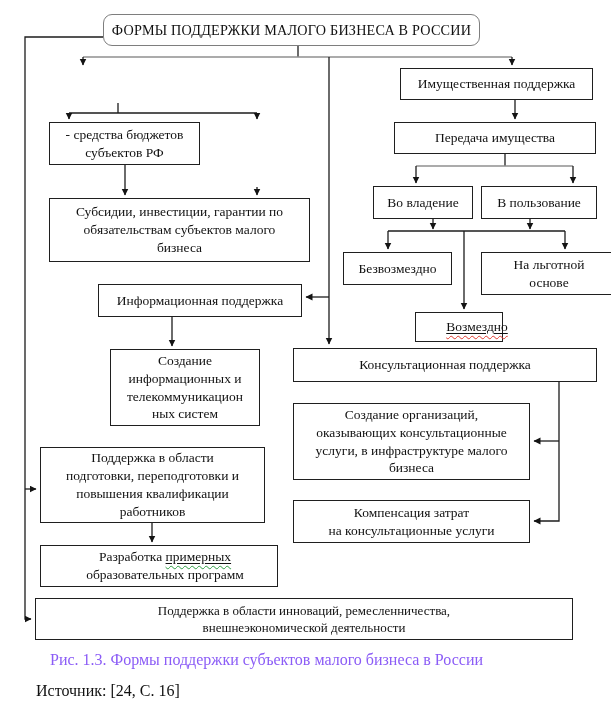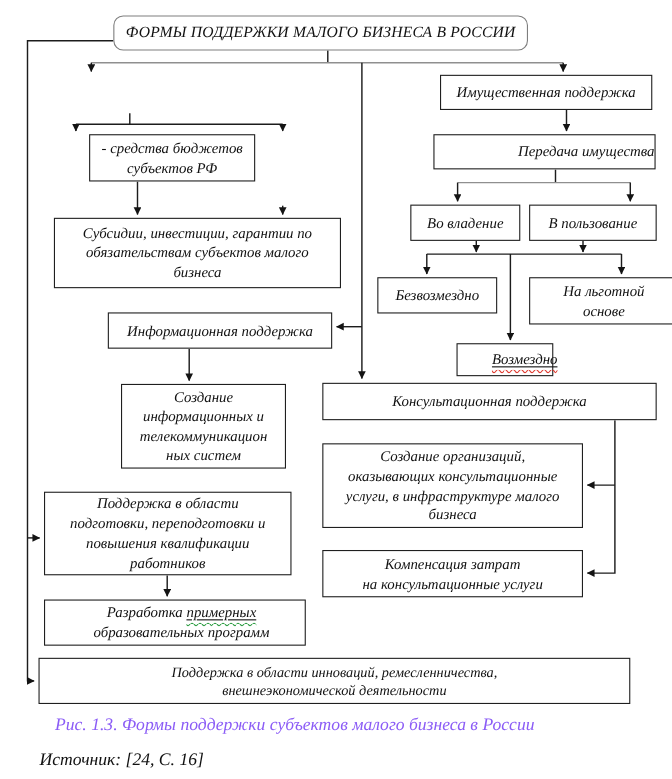--- a/index.html
+++ b/index.html
@@ -1,20 +1,19 @@
 <!DOCTYPE html>
 <html><head>
 <meta charset="utf-8">
 <style>
   html,body{margin:0;padding:0;background:#ffffff;}
   .stage{
     position:relative;width:611px;height:708px;background:#ffffff;
     font-family:"Liberation Serif","DejaVu Serif",serif;color:#111;
     overflow:hidden;
-    font-style:italic;
   }
   .wires{position:absolute;left:0;top:0;z-index:1;}
   .node{
     position:absolute;z-index:2;box-sizing:border-box;
     background:#ffffff;border:1.4px solid #1f1f1f;
     display:flex;align-items:center;justify-content:center;
     text-align:center;font-size:13.5px;line-height:1.32;
   }
   .node .txt{white-space:pre-line;}
   .node.title-box{
@@ -82,37 +81,37 @@
 
       <path d="M152,523 V542" marker-end="url(#arr)"></path>
     </g>
   </svg>
 
   <div class="node title-box" style="left:103px;top:14px;width:377px;height:32px;">
     <span class="txt">ФОРМЫ ПОДДЕРЖКИ МАЛОГО БИЗНЕСА В РОССИИ</span>
   </div>
 
 
-  <div class="node" style="left:49px;top:122px;width:151px;height:43px;margin-left:32px;">
+  <div class="node" style="left:49px;top:122px;width:151px;height:43px;">
     <span class="txt">- средства бюджетов
 субъектов РФ</span>
   </div>
 
 
   <div class="node" style="left:49px;top:198px;width:261px;height:64px;">
     <span class="txt">Субсидии, инвестиции, гарантии по
 обязательствам субъектов малого
 бизнеса</span>
   </div>
 
   <div class="node" style="left:400px;top:68px;width:193px;height:32px;">
     <span class="txt">Имущественная поддержка</span>
   </div>
 
-  <div class="node" style="left:394px;top:122px;width:202px;height:32px;justify-content:flex-end;">
+  <div class="node" style="left:394px;top:122px;width:202px;height:32px;">
     <span class="txt">Передача имущества</span>
   </div>
 
   <div class="node" style="left:373px;top:186px;width:100px;height:33px;">
     <span class="txt">Во владение</span>
   </div>
 
   <div class="node" style="left:481px;top:186px;width:116px;height:33px;">
     <span class="txt">В пользование</span>
   </div>

